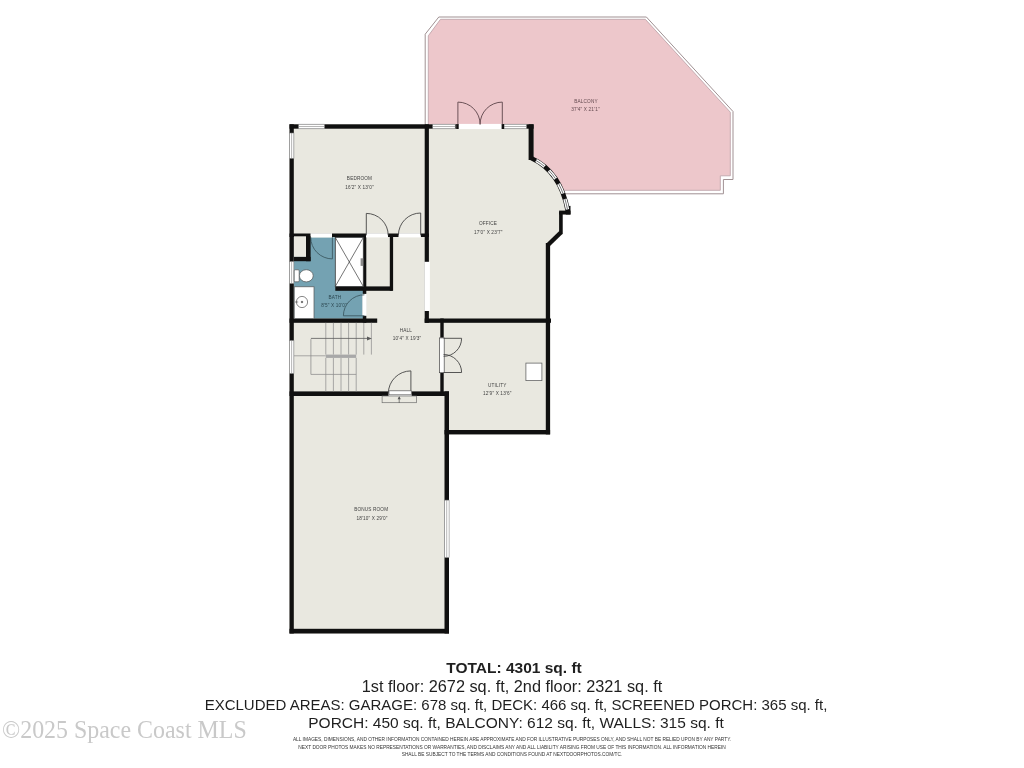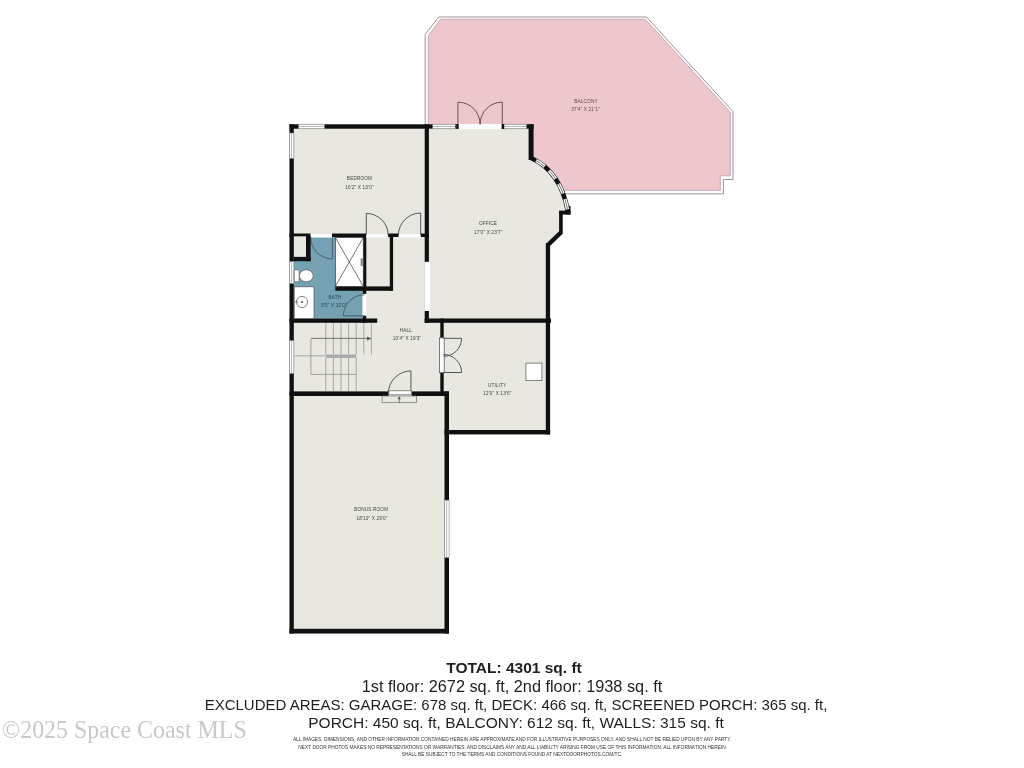--- a/index.html
+++ b/index.html
@@ -223,17 +223,17 @@
     <text x="497.3" y="395.1">12'9" X 13'6"</text>
 
     <text x="371.2" y="511.4">BONUS ROOM</text>
     <text x="372.1" y="520.4">18'10" X 29'0"</text>
   </g>
 </svg>
 
 <div id="wm">©2025 Space Coast MLS</div>
 
 <div class="btxt" style="top:659px;left:2px;font-size:15.5px;font-weight:bold;">TOTAL: 4301 sq. ft</div>
-<div class="btxt" style="top:676.5px;font-size:16.3px;">1st floor: 2672 sq. ft, 2nd floor: 1938 sq. ft</div>
+<div class="btxt" style="top:676.5px;font-size:16.3px;">1st floor: 2672 sq. ft, 2nd floor: 2321 sq. ft</div>
 <div class="btxt" style="top:695.5px;left:4px;font-size:15px;">EXCLUDED AREAS: GARAGE: 678 sq. ft, DECK: 466 sq. ft, SCREENED PORCH: 365 sq. ft,</div>
 <div class="btxt" style="top:713.5px;left:4px;font-size:15.5px;">PORCH: 450 sq. ft, BALCONY: 612 sq. ft, WALLS: 315 sq. ft</div>
 
 <div class="btxt" style="top:736px;font-size:4.8px;line-height:7.7px;color:#333;">ALL IMAGES, DIMENSIONS, AND OTHER INFORMATION CONTAINED HEREIN ARE APPROXIMATE AND FOR ILLUSTRATIVE PURPOSES ONLY, AND SHALL NOT BE RELIED UPON BY ANY PARTY.<br>NEXT DOOR PHOTOS MAKES NO REPRESENTATIONS OR WARRANTIES, AND DISCLAIMS ANY AND ALL LIABILITY ARISING FROM USE OF THIS INFORMATION. ALL INFORMATION HEREIN<br>SHALL BE SUBJECT TO THE TERMS AND CONDITIONS FOUND AT NEXTDOORPHOTOS.COM/TC.</div>
 
 </body></html>

